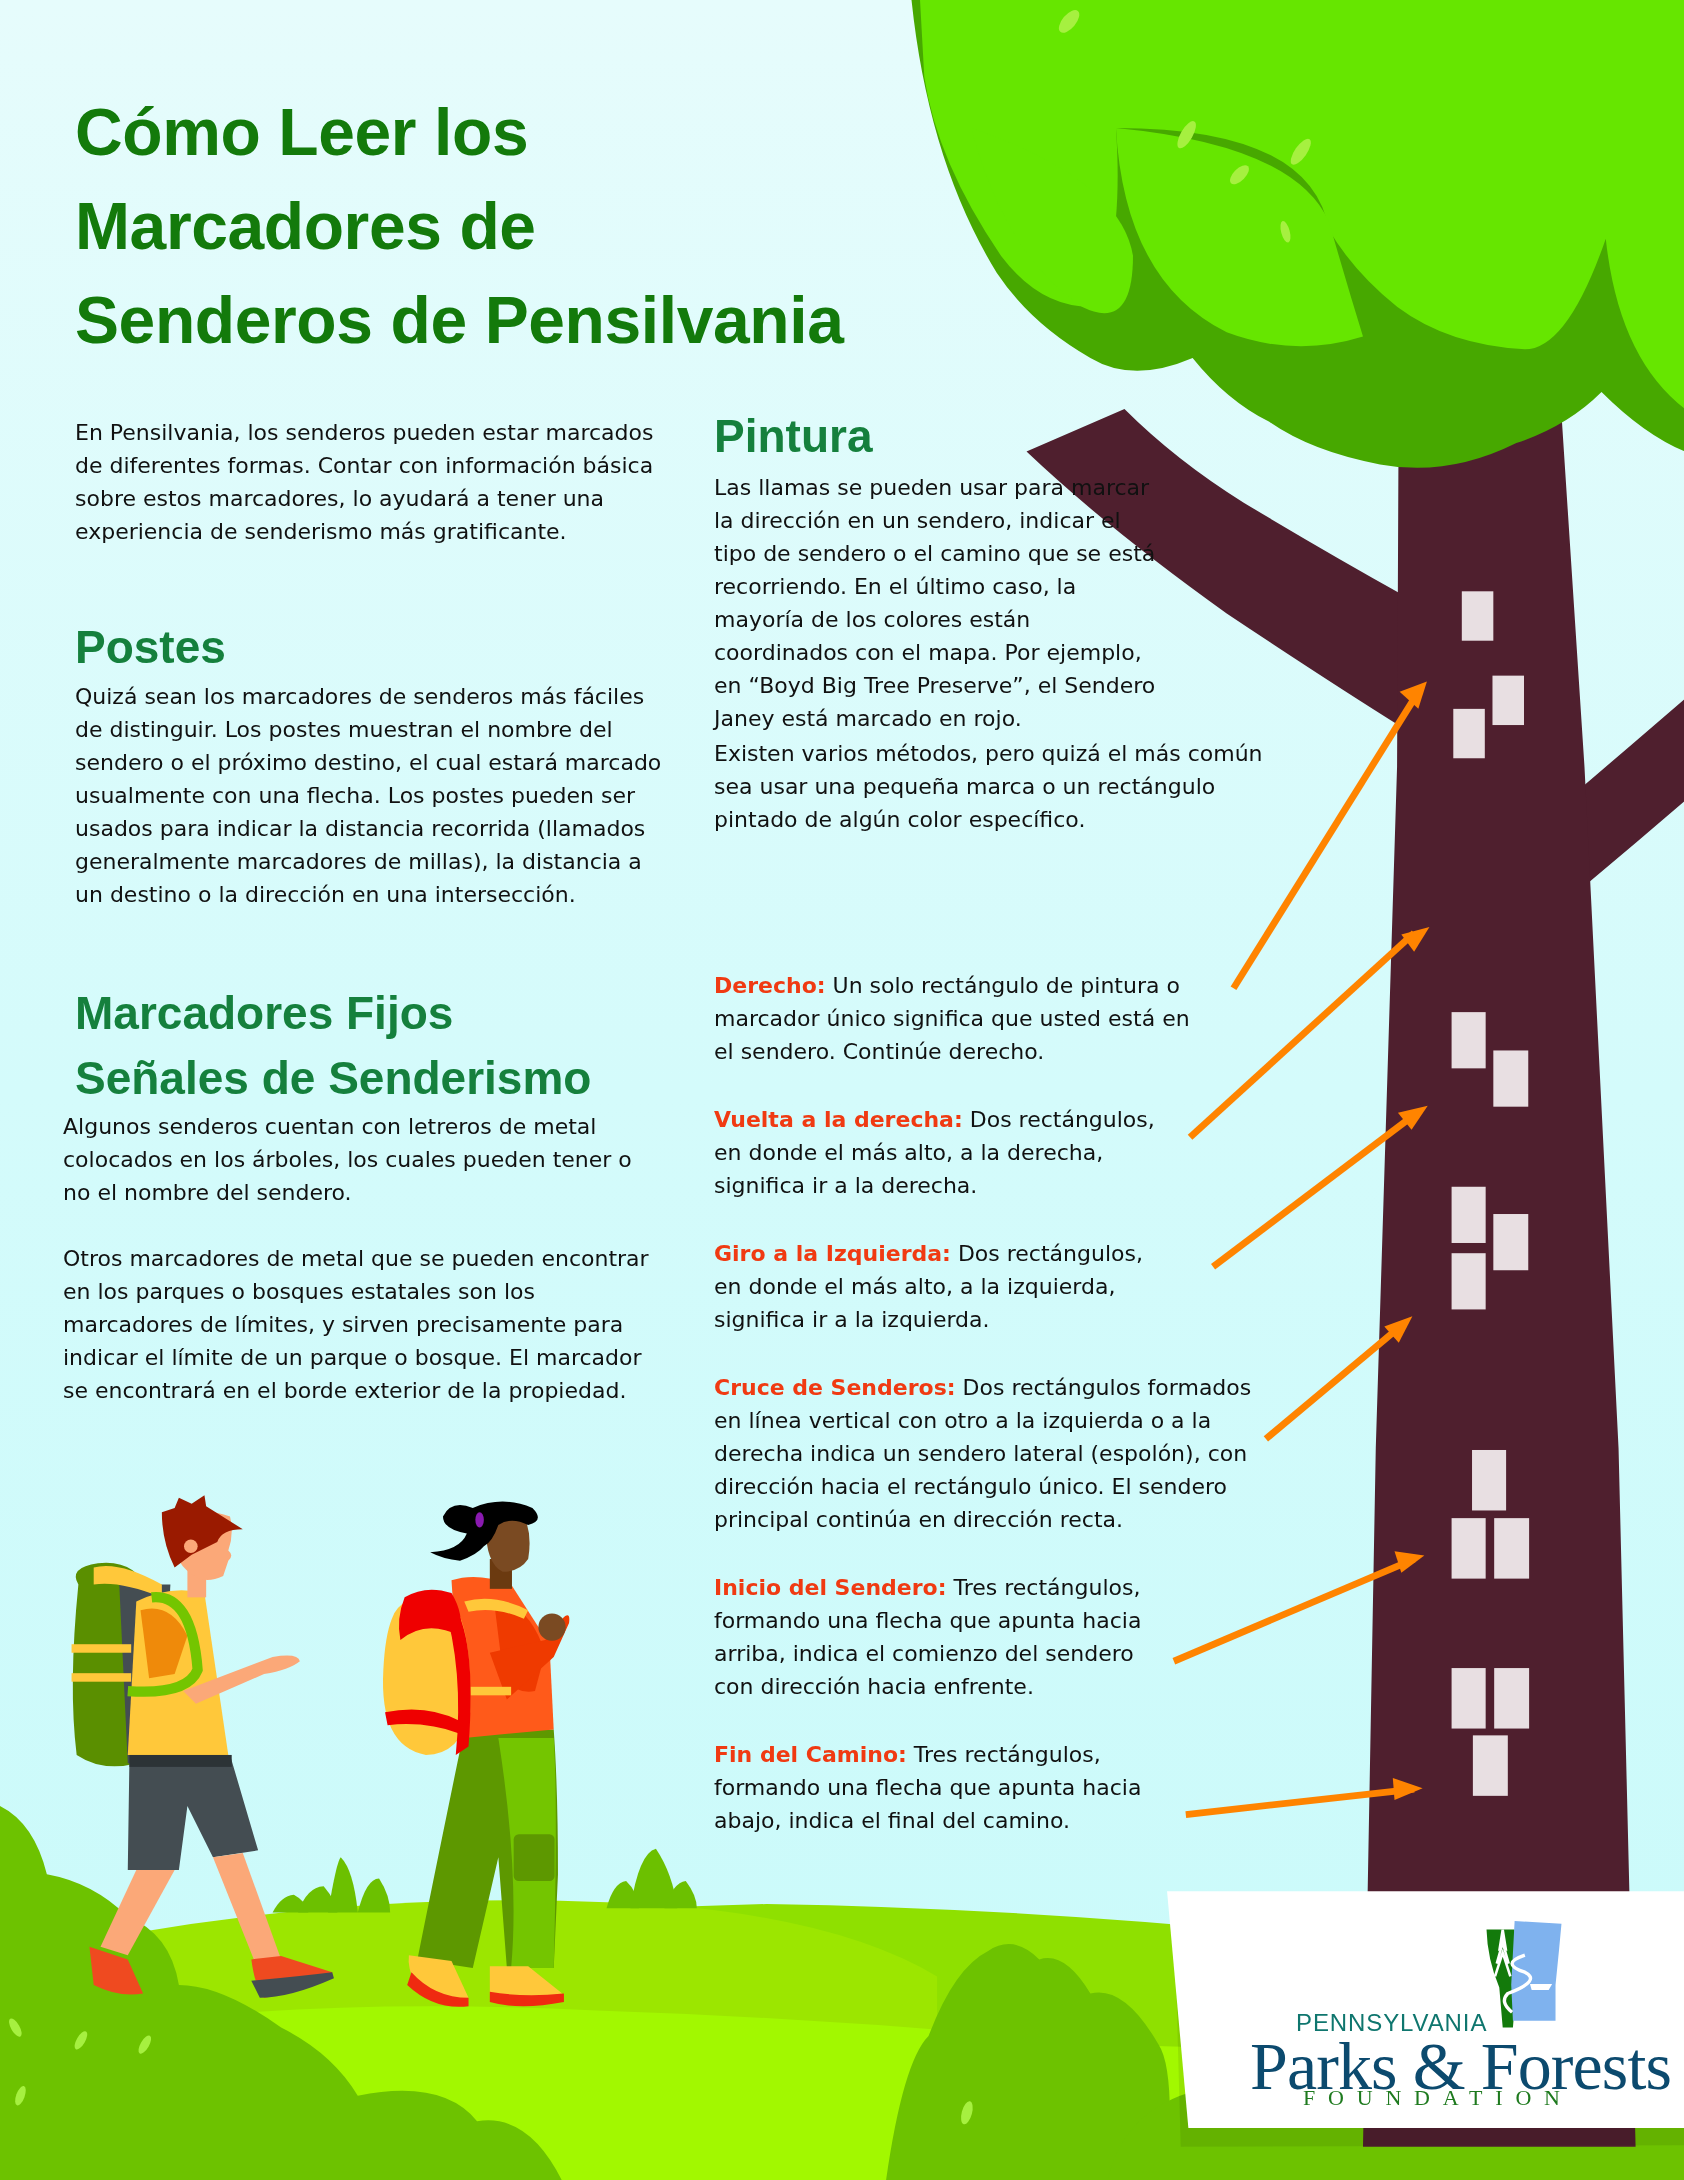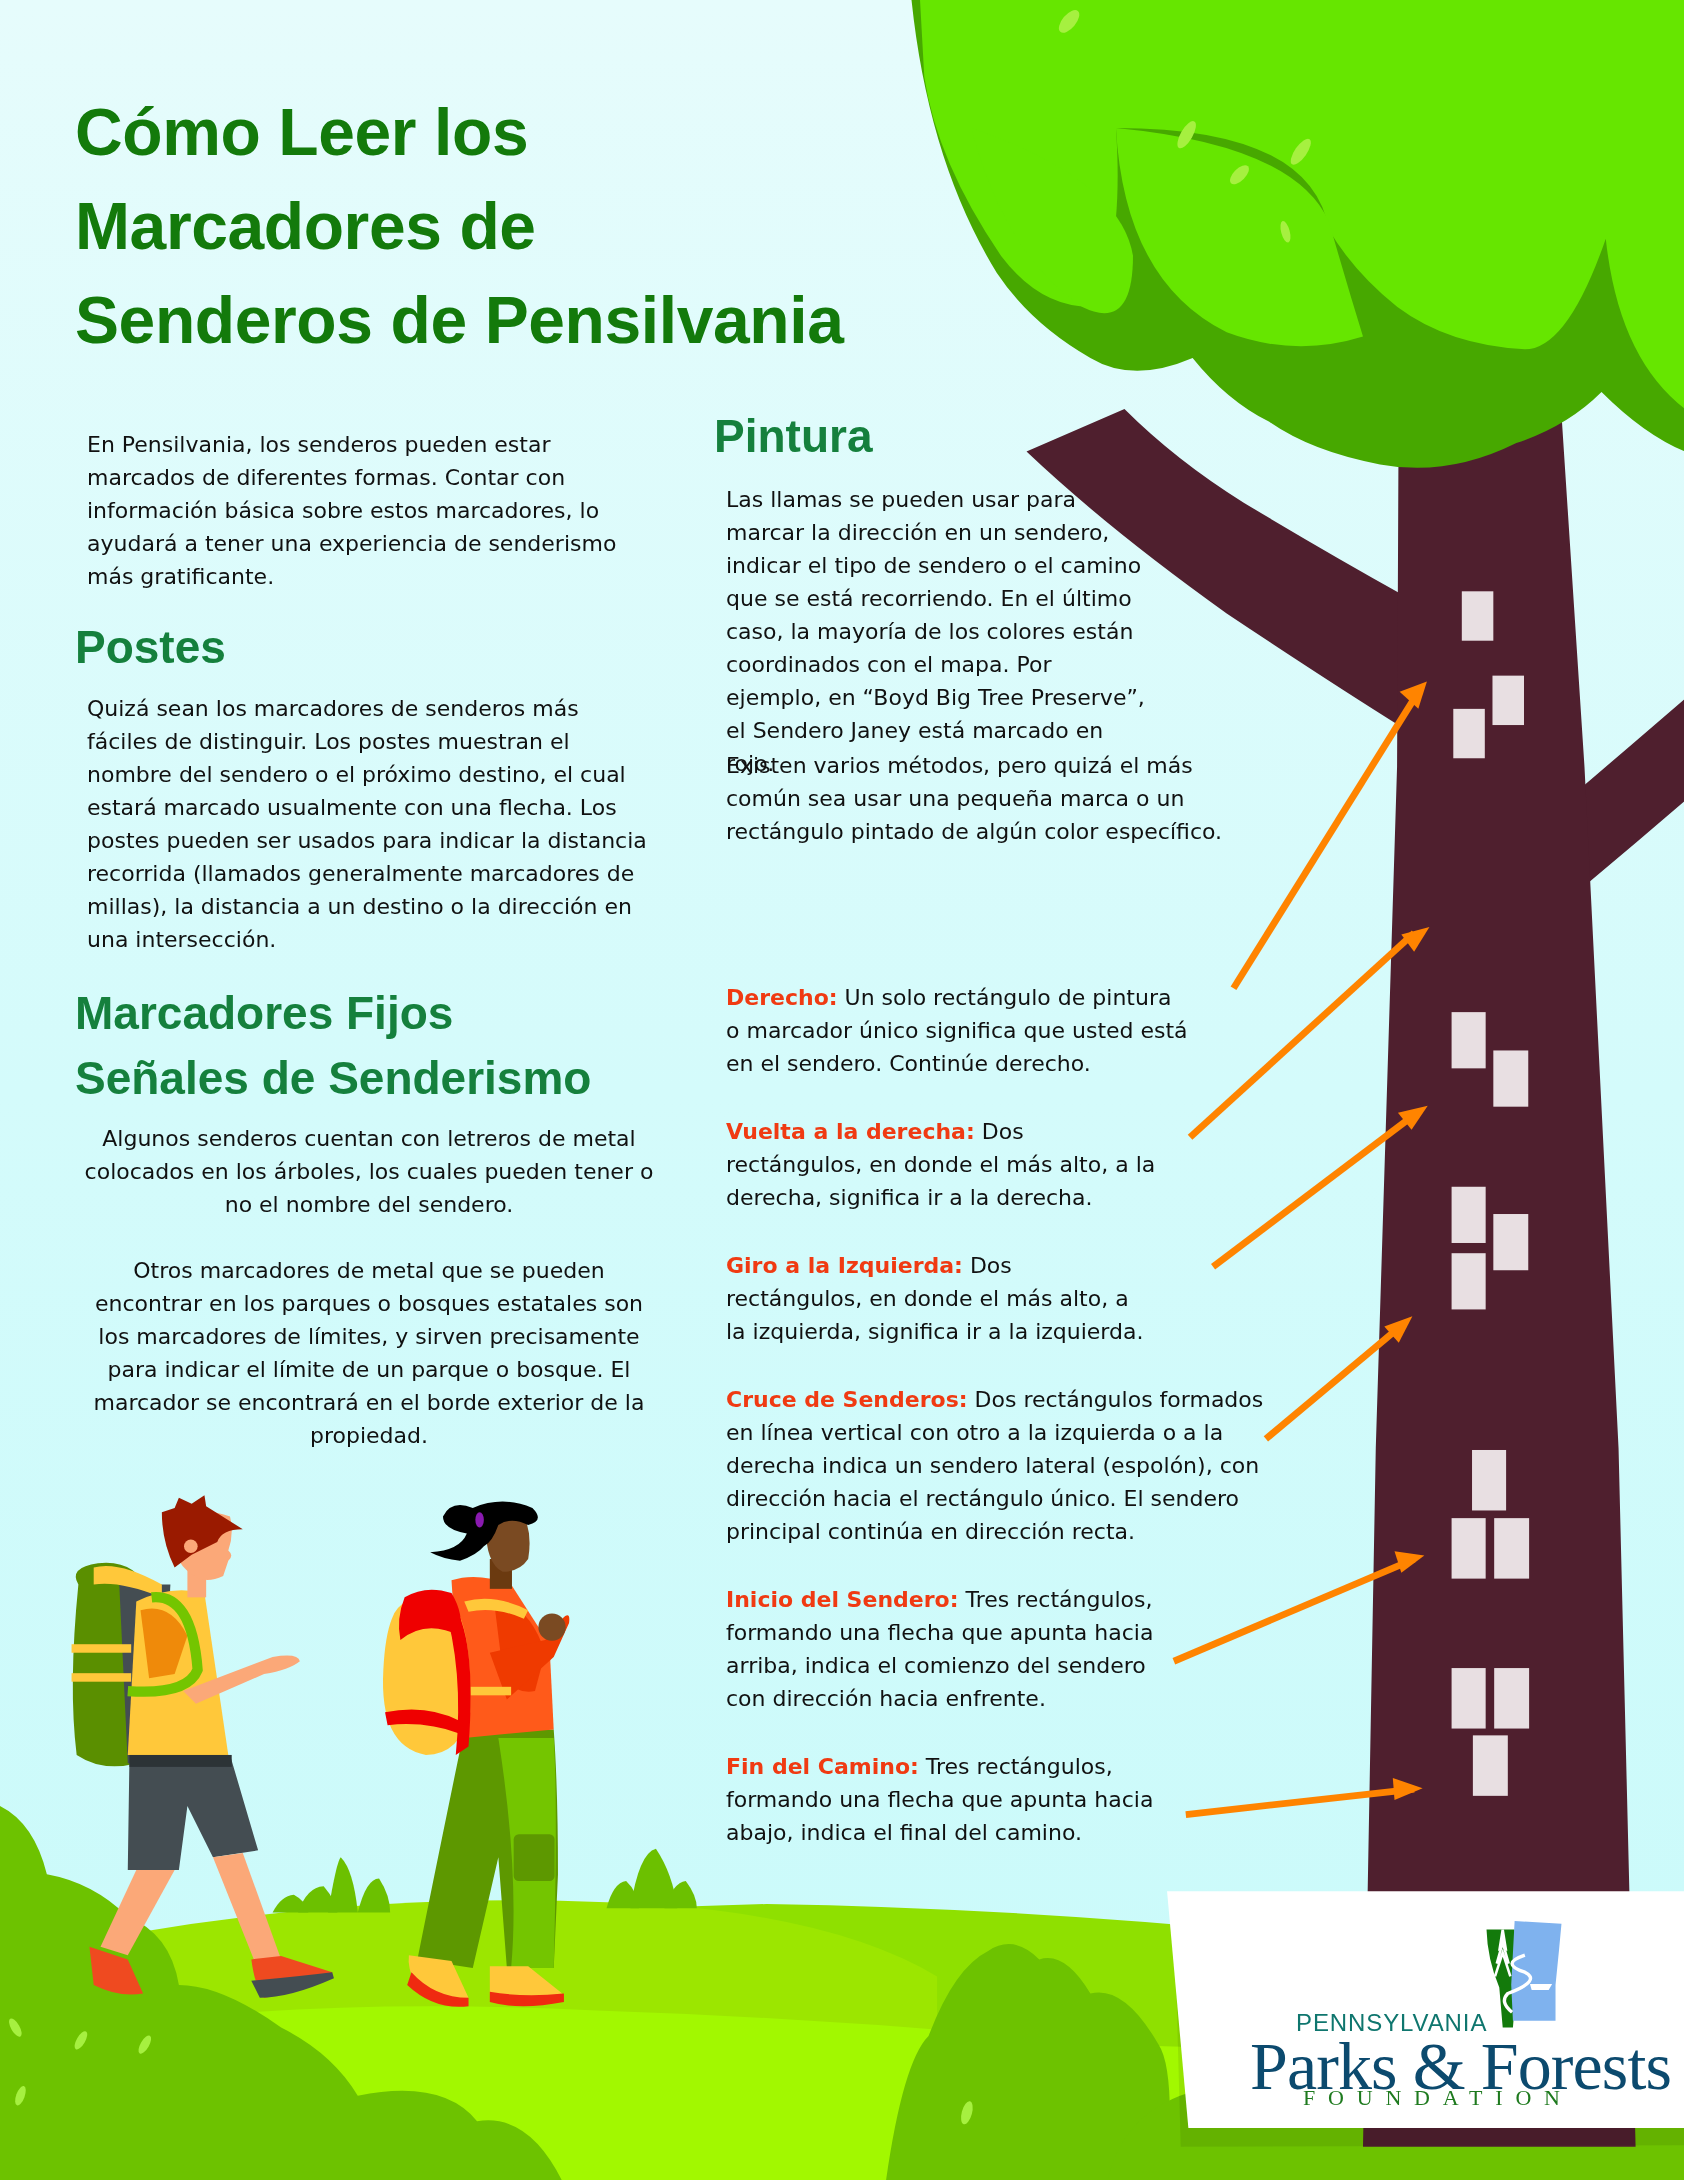--- a/index.html
+++ b/index.html
@@ -16,21 +16,21 @@
   }
   .title span { display: block; }
   .h2 {
     position: absolute; margin: 0; font-family: "Liberation Sans", sans-serif;
     font-weight: bold; color: #15803d; font-size: 46px; line-height: 51px;
   }
   .body {
     position: absolute; margin: 0; font-family: "DejaVu Sans", sans-serif;
     font-size: 22px; line-height: 33px; color: #111;
   }
-  .body p { margin: 12px; }
+  .body p { margin: 0; }
   .body p + p { margin-top: 33px; }
   .lbl { color: #f03a12; font-weight: bold; text-align: right; }
   .marker-desc { margin: 0; }
   .logo-text-pa {
     position: absolute; left: 1296px; top: 2009px; font-family: Liberation Sans, sans-serif;
     font-size: 24px; color: #0f766e; letter-spacing: 0.9px;
   }
   .logo-text-pf {
     position: absolute; left: 1250px; top: 2027px; font-family: Liberation Serif, serif;
     font-size: 68px; color: #0c4a6e; letter-spacing: -0.9px;
@@ -213,21 +213,21 @@
   <p>En Pensilvania, los senderos pueden estar marcados de diferentes formas. Contar con información básica sobre estos marcadores, lo ayudará a tener una experiencia de senderismo más gratificante.</p>
 </div>
 
 <h2 class="h2" style="left:75px; top:622px;">Postes</h2>
 <div class="body" style="left:75px; top:680px; width:588px;">
   <p>Quizá sean los marcadores de senderos más fáciles de distinguir. Los postes muestran el nombre del sendero o el próximo destino, el cual estará marcado usualmente con una flecha. Los postes pueden ser usados para indicar la distancia recorrida (llamados generalmente marcadores de millas), la distancia a un destino o la dirección en una intersección.</p>
 </div>
 
 <h2 class="h2" style="left:75px; top:988px;">Marcadores Fijos</h2>
 <h2 class="h2" style="left:75px; top:1053px;">Señales de Senderismo</h2>
-<div class="body" style="left:71px; top:1110px; width:596px;text-align:center;">
+<div class="body" style="left:63px; top:1110px; width:596px;">
   <p>Algunos senderos cuentan con letreros de metal colocados en los árboles, los cuales pueden tener o no el nombre del sendero.</p>
   <p>Otros marcadores de metal que se pueden encontrar en los parques o bosques estatales son los marcadores de límites, y sirven precisamente para indicar el límite de un parque o bosque. El marcador se encontrará en el borde exterior de la propiedad.</p>
 </div>
 
 <h2 class="h2" style="left:714px; top:411px;">Pintura</h2>
 <div class="body" style="left:714px; top:471px; width:443px;">
   <p>Las llamas se pueden usar para marcar la dirección en un sendero, indicar el tipo de sendero o el camino que se está recorriendo.  En el último caso, la mayoría de los colores están coordinados con el mapa. Por ejemplo, en “Boyd Big Tree Preserve”, el Sendero Janey está marcado en rojo.</p>
 </div>
 <div class="body" style="left:714px; top:737px; width:554px;">
   <p>Existen varios métodos, pero quizá el más común sea usar una pequeña marca o un rectángulo pintado de algún color específico.</p>

